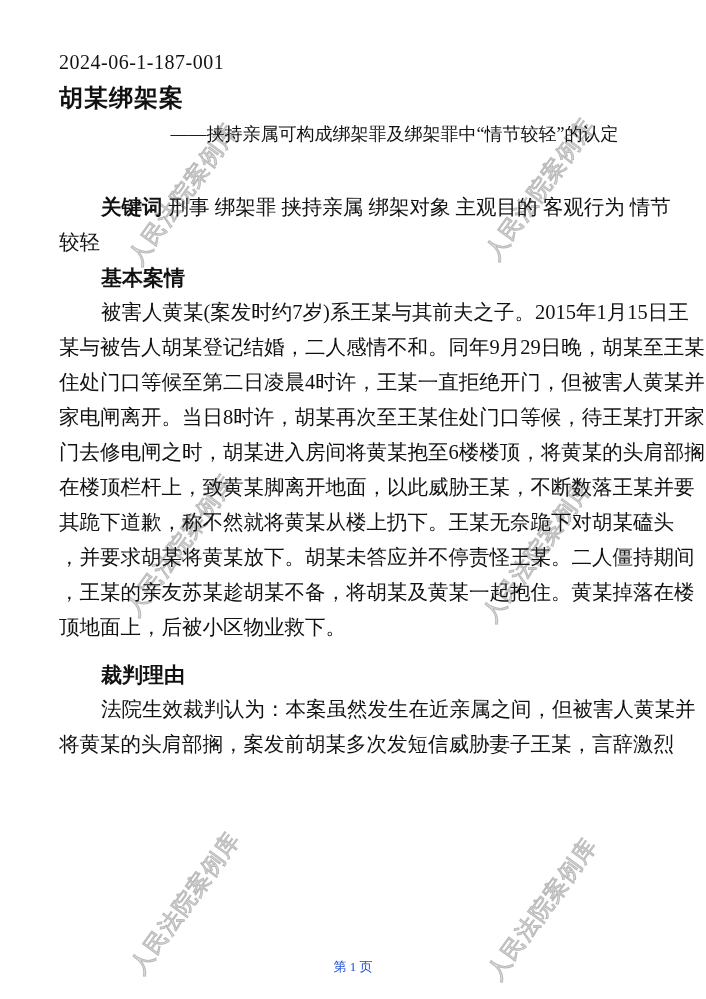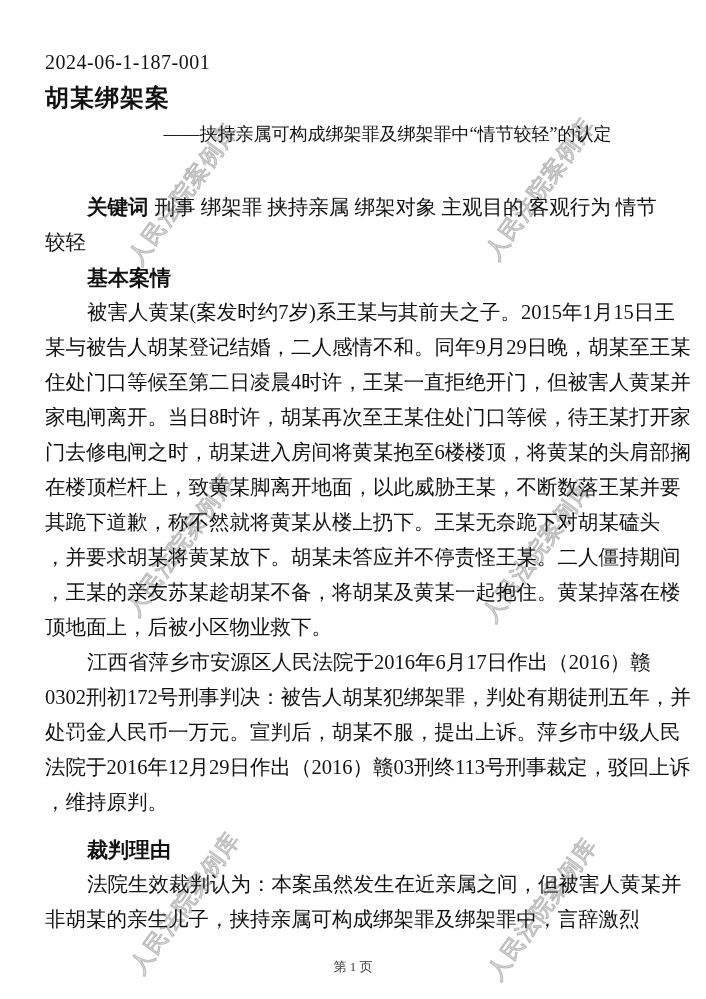--- a/index.html
+++ b/index.html
@@ -10,20 +10,21 @@
     margin: 0 auto;
     background: #ffffff;
     color: #111;
     font-family: "Liberation Serif", "DejaVu Serif", serif;
     overflow: hidden;
   }
   .content {
     position: relative;
     z-index: 1;
     padding: 50px 19px 0 45px;
+    margin-left: 14px;
   }
   .doc-number {
     font-size: 20px;
     line-height: 24px;
     letter-spacing: 0.5px;
   }
   .title {
     margin-top: 10px;
     margin-right: -43px;
     text-align: left;
@@ -64,21 +65,21 @@
   .section + .section { margin-top: 12px; }
   .footer {
     position: absolute;
     top: 959px;
     left: 0;
     width: 100%;
     text-align: center;
     font-size: 13px;
     line-height: 16px;
     z-index: 1;
-    color: #404040;
+    color: #1d4ed8;
   }
   .wm {
     position: absolute;
     z-index: 0;
     transform: translate(-50%, -50%) rotate(-54deg);
     transform-origin: center center;
     font-family: "Liberation Sans", "DejaVu Sans", sans-serif;
     font-size: 23px;
     letter-spacing: 1px;
     white-space: nowrap;
@@ -124,36 +125,29 @@
               <div class="line">某与被告人胡某登记结婚，二人感情不和。同年9月29日晚，胡某至王某</div>
               <div class="line">住处门口等候至第二日凌晨4时许，王某一直拒绝开门，但被害人黄某并</div>
               <div class="line">家电闸离开。当日8时许，胡某再次至王某住处门口等候，待王某打开家</div>
               <div class="line">门去修电闸之时，胡某进入房间将黄某抱至6楼楼顶，将黄某的头肩部搁</div>
               <div class="line">在楼顶栏杆上，致黄某脚离开地面，以此威胁王某，不断数落王某并要</div>
               <div class="line">其跪下道歉，称不然就将黄某从楼上扔下。王某无奈跪下对胡某磕头</div>
               <div class="line">，并要求胡某将黄某放下。胡某未答应并不停责怪王某。二人僵持期间</div>
               <div class="line">，王某的亲友苏某趁胡某不备，将胡某及黄某一起抱住。黄某掉落在楼</div>
               <div class="line">顶地面上，后被小区物业救下。</div>
             </div>
-            <div class="para">
-              <div class="line indent">江西省萍乡市安源区人民法院于2016年6月17日作出（2016）赣</div>
-              <div class="line">0302刑初172号刑事判决：被告人胡某犯绑架罪，判处有期徒刑五年，并</div>
-              <div class="line">处罚金人民币一万元。宣判后，胡某不服，提出上诉。萍乡市中级人民</div>
-              <div class="line">法院于2016年12月29日作出（2016）赣03刑终113号刑事裁定，驳回上诉</div>
-              <div class="line">，维持原判。</div>
-            </div>
           </div>
   </div>
 
   <div class="section">
     <div class="heading">裁判理由</div>
     <div>
             <div class="para">
               <div class="line indent">法院生效裁判认为：本案虽然发生在近亲属之间，但被害人黄某并</div>
-              <div class="line">非胡某的亲生儿子，挟持亲属可构成绑架罪及绑架罪中，言辞激烈</div>
+              <div class="line">将黄某的头肩部搁，案发前胡某多次发短信威胁妻子王某，言辞激烈</div>
             </div>
           </div>
   </div>
 </div>
   </div>
 
   <div class="footer">第 1 页</div>
 </div>
 
 </body></html>

